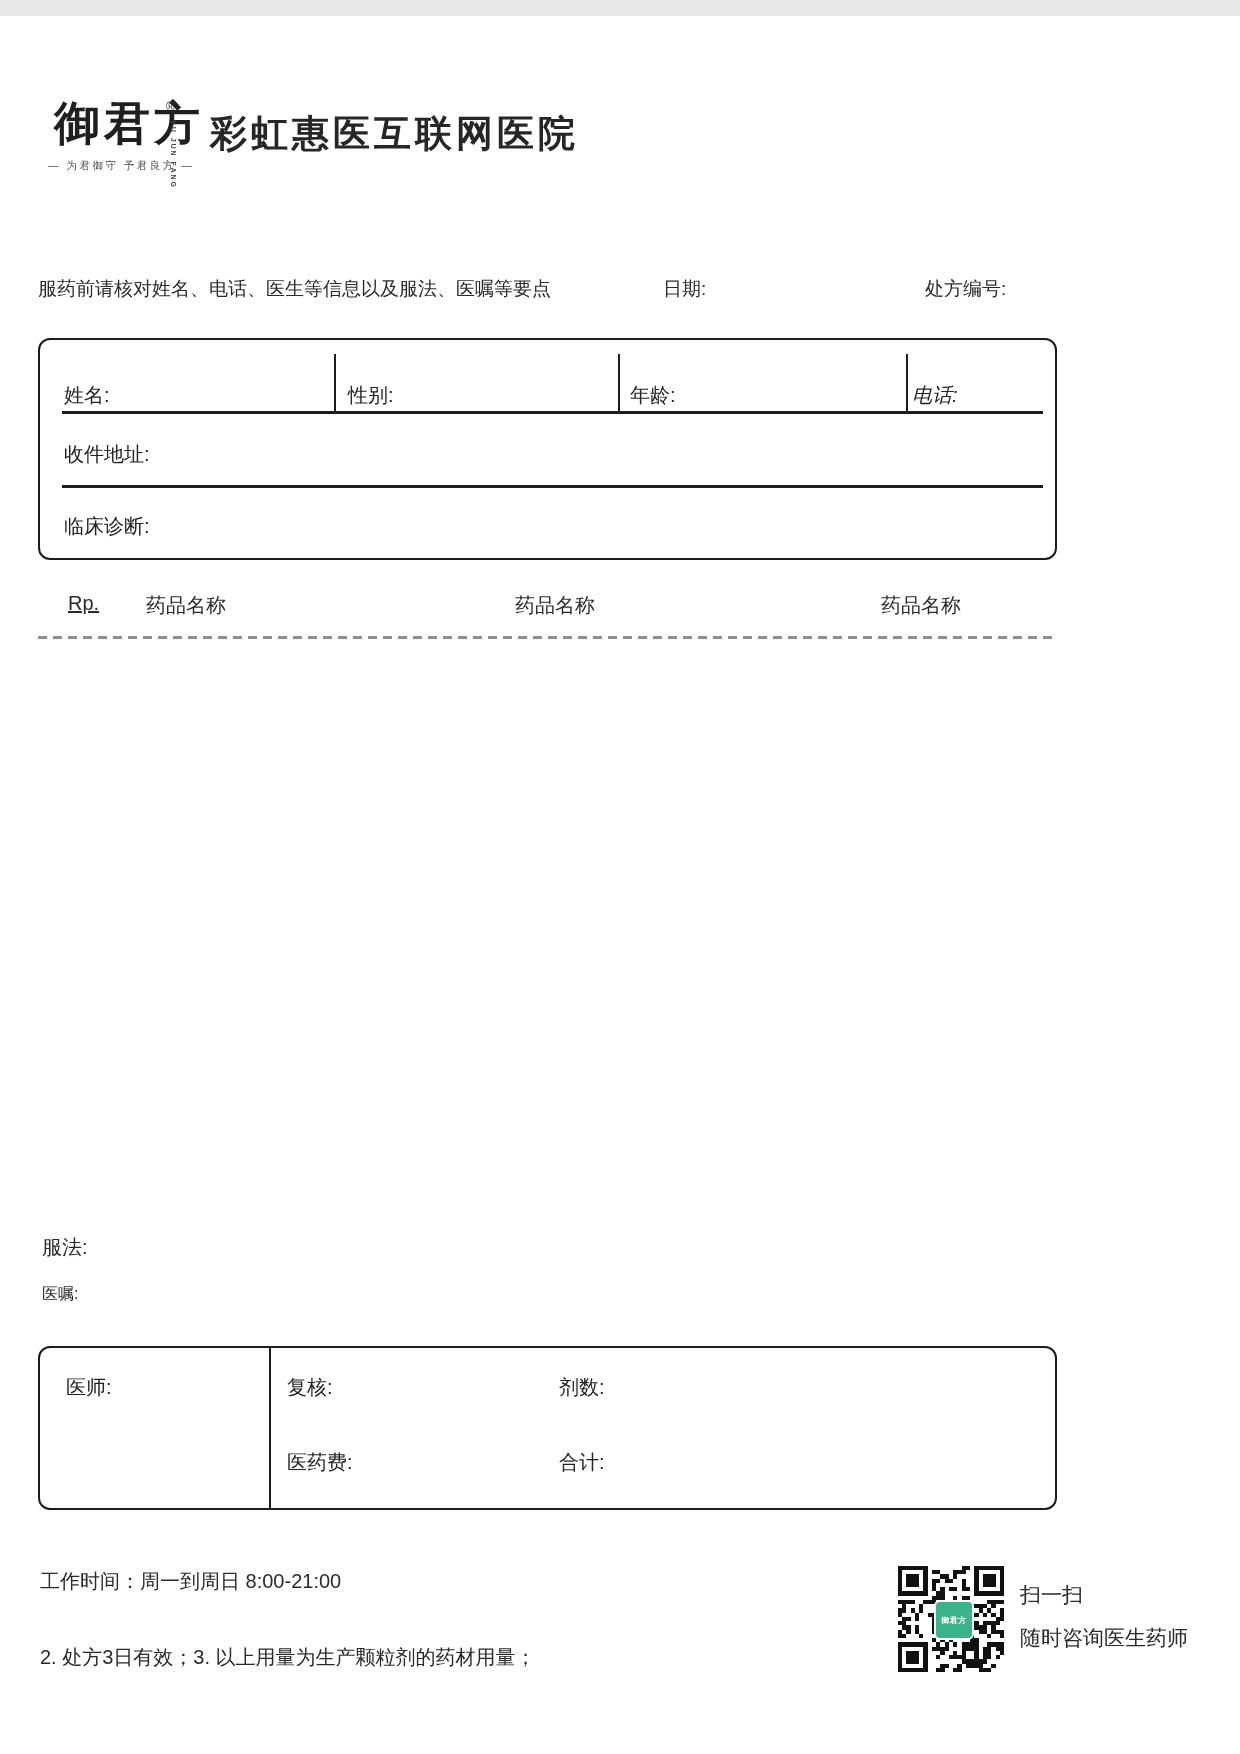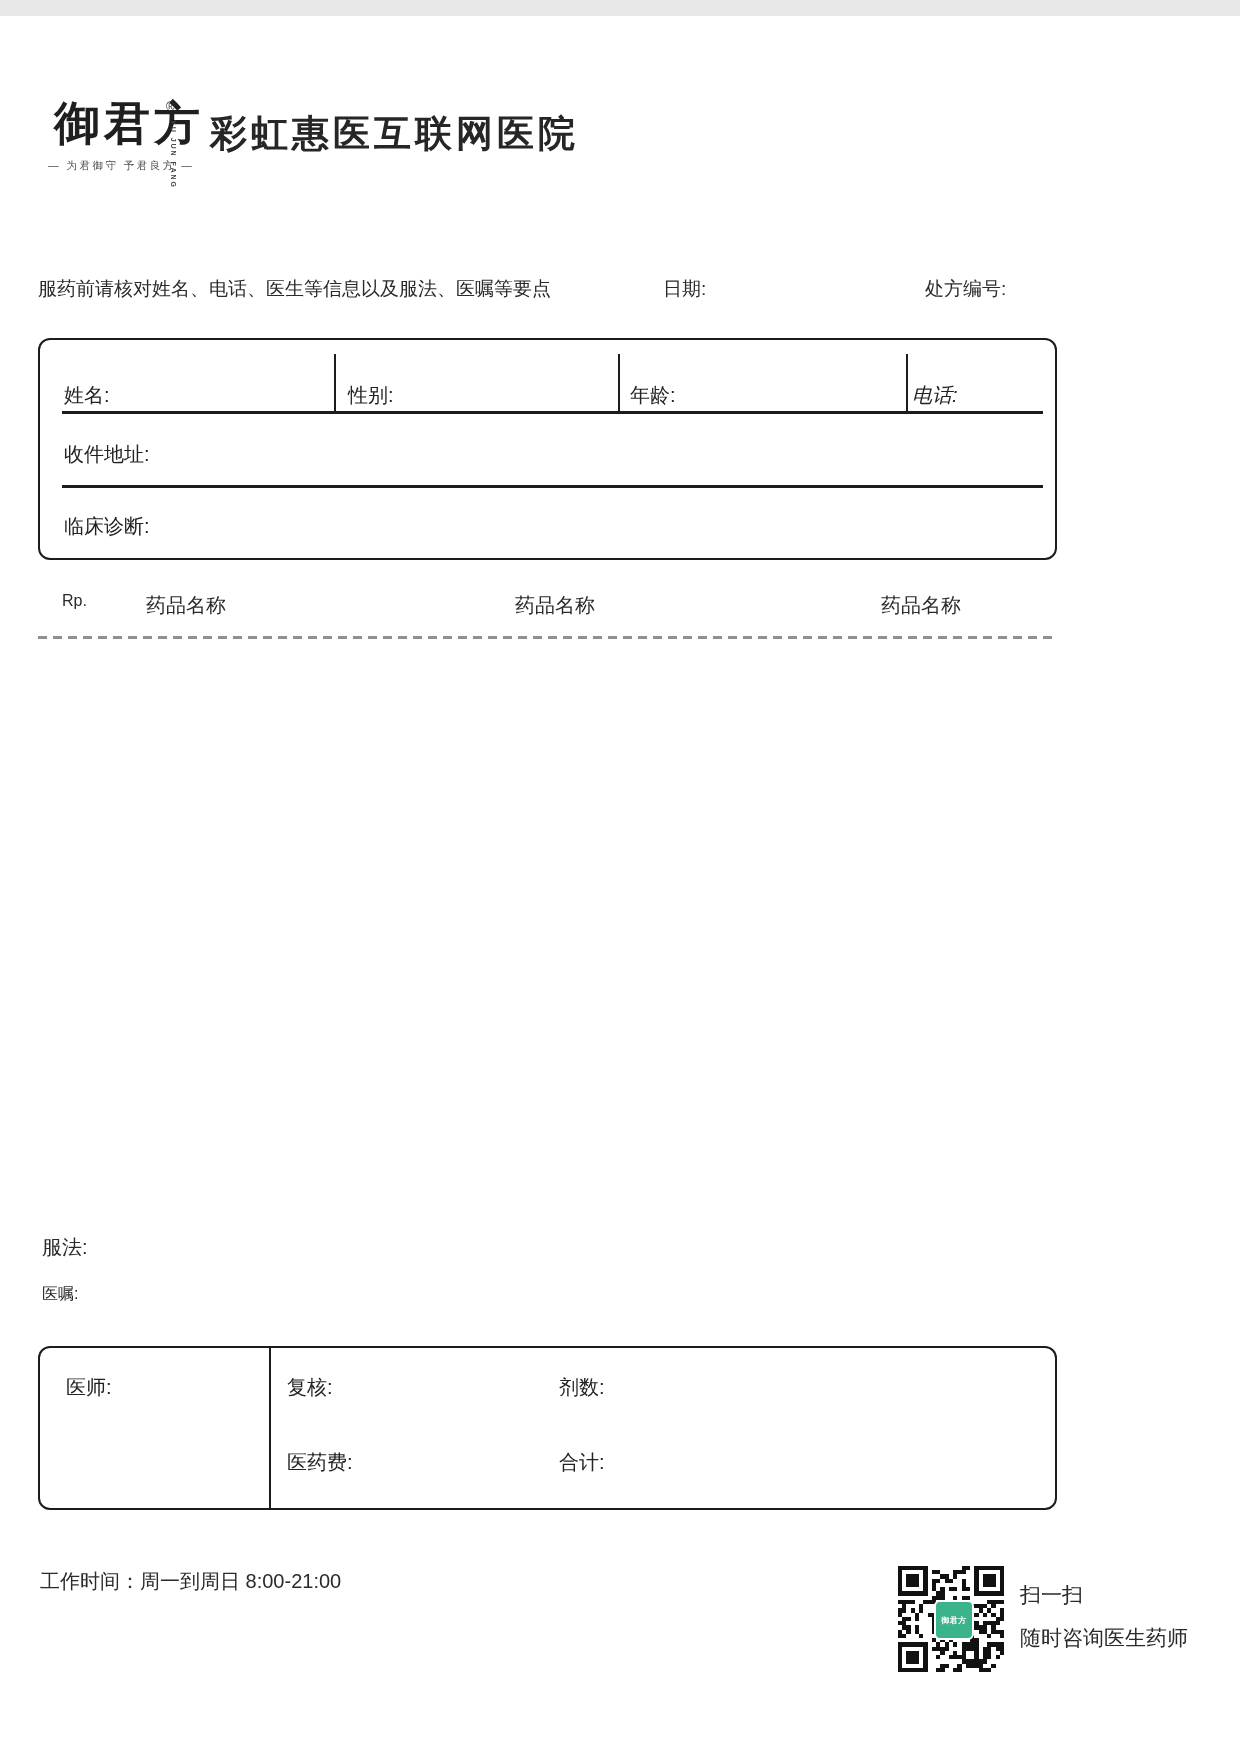--- a/index.html
+++ b/index.html
@@ -46,21 +46,21 @@
   .pf-age     { left:590px; top:42px; }
   .pf-phone   { left:872px; top:42px;font-style:italic; }
   .vsep { position:absolute; top:14px; height:58px; width:2px; background:#1c1c1c; }
   .vsep1 { left:294px; } .vsep2 { left:578px; } .vsep3 { left:866px; }
   .hline { position:absolute; left:22px; right:12px; height:2.5px; background:#1c1c1c; }
   .hline1 { top:71px; } .hline2 { top:145px; }
   .pf-address   { left:24px; top:101px; }
   .pf-diagnosis { left:24px; top:173px; }
 
   
-  .rp-label  { left:62px;  top:576px; font-size:16px; }
+  .rp-label  { left:68px;  top:576px; font-size:20px;text-decoration:underline; }
   .drug-col1 { left:146px; top:576px; font-size:20px; }
   .drug-col2 { left:515px; top:576px; font-size:20px; }
   .drug-col3 { left:881px; top:576px; font-size:20px; }
   .dash-sep {
     left:38px; top:620px; width:1015px; height:3px;
     background:repeating-linear-gradient(90deg,#8f8f8f 0 9px,transparent 9px 15px);
   }
 
   
   .usage-label  { left:42px; top:1218px; font-size:20px; }
@@ -136,20 +136,21 @@
   <div class="abs sign-box">
     <div class="sign-divider"></div>
     <span class="sfield sf-doctor">医师:</span>
     <span class="sfield sf-review">复核:</span>
     <span class="sfield sf-dose">剂数:</span>
     <span class="sfield sf-fee">医药费:</span>
     <span class="sfield sf-total">合计:</span>
   </div>
 
   <div class="abs hours">工作时间：周一到周日  8:00-21:00</div>
+  <div class="abs note2">2. 处方3日有效；3. 以上用量为生产颗粒剂的药材用量；</div>
 
   <div class="abs qr-wrap">
     <svg id="qr-svg" width="106" height="106" viewBox="0 0 25 25" shape-rendering="crispEdges">
         <rect x="15" y="0" width="1" height="1" fill="#111111"></rect>
         <rect x="16" y="0" width="1" height="1" fill="#111111"></rect>
         <rect x="8" y="1" width="1" height="1" fill="#111111"></rect>
         <rect x="9" y="1" width="1" height="1" fill="#111111"></rect>
         <rect x="13" y="1" width="1" height="1" fill="#111111"></rect>
         <rect x="14" y="1" width="1" height="1" fill="#111111"></rect>
         <rect x="15" y="1" width="1" height="1" fill="#111111"></rect>

